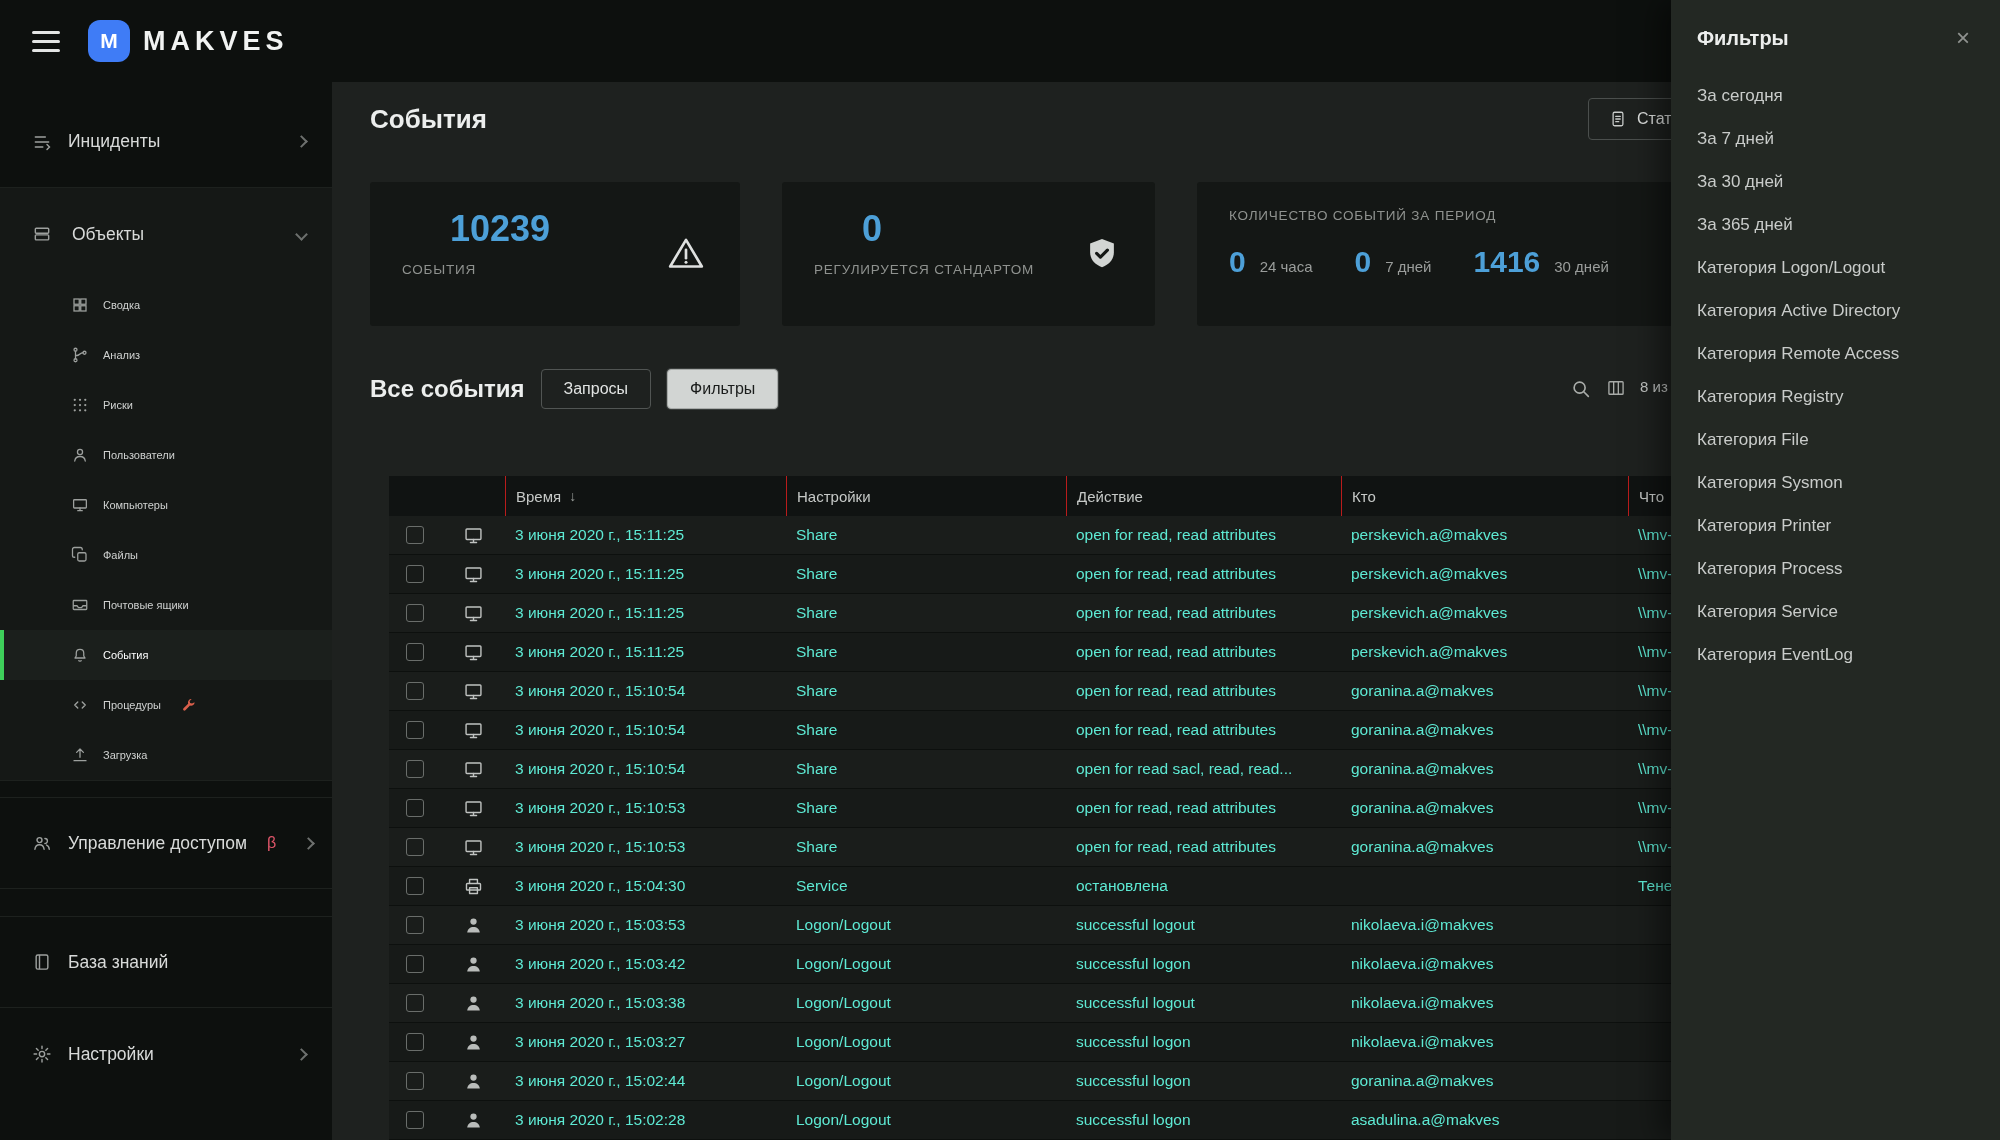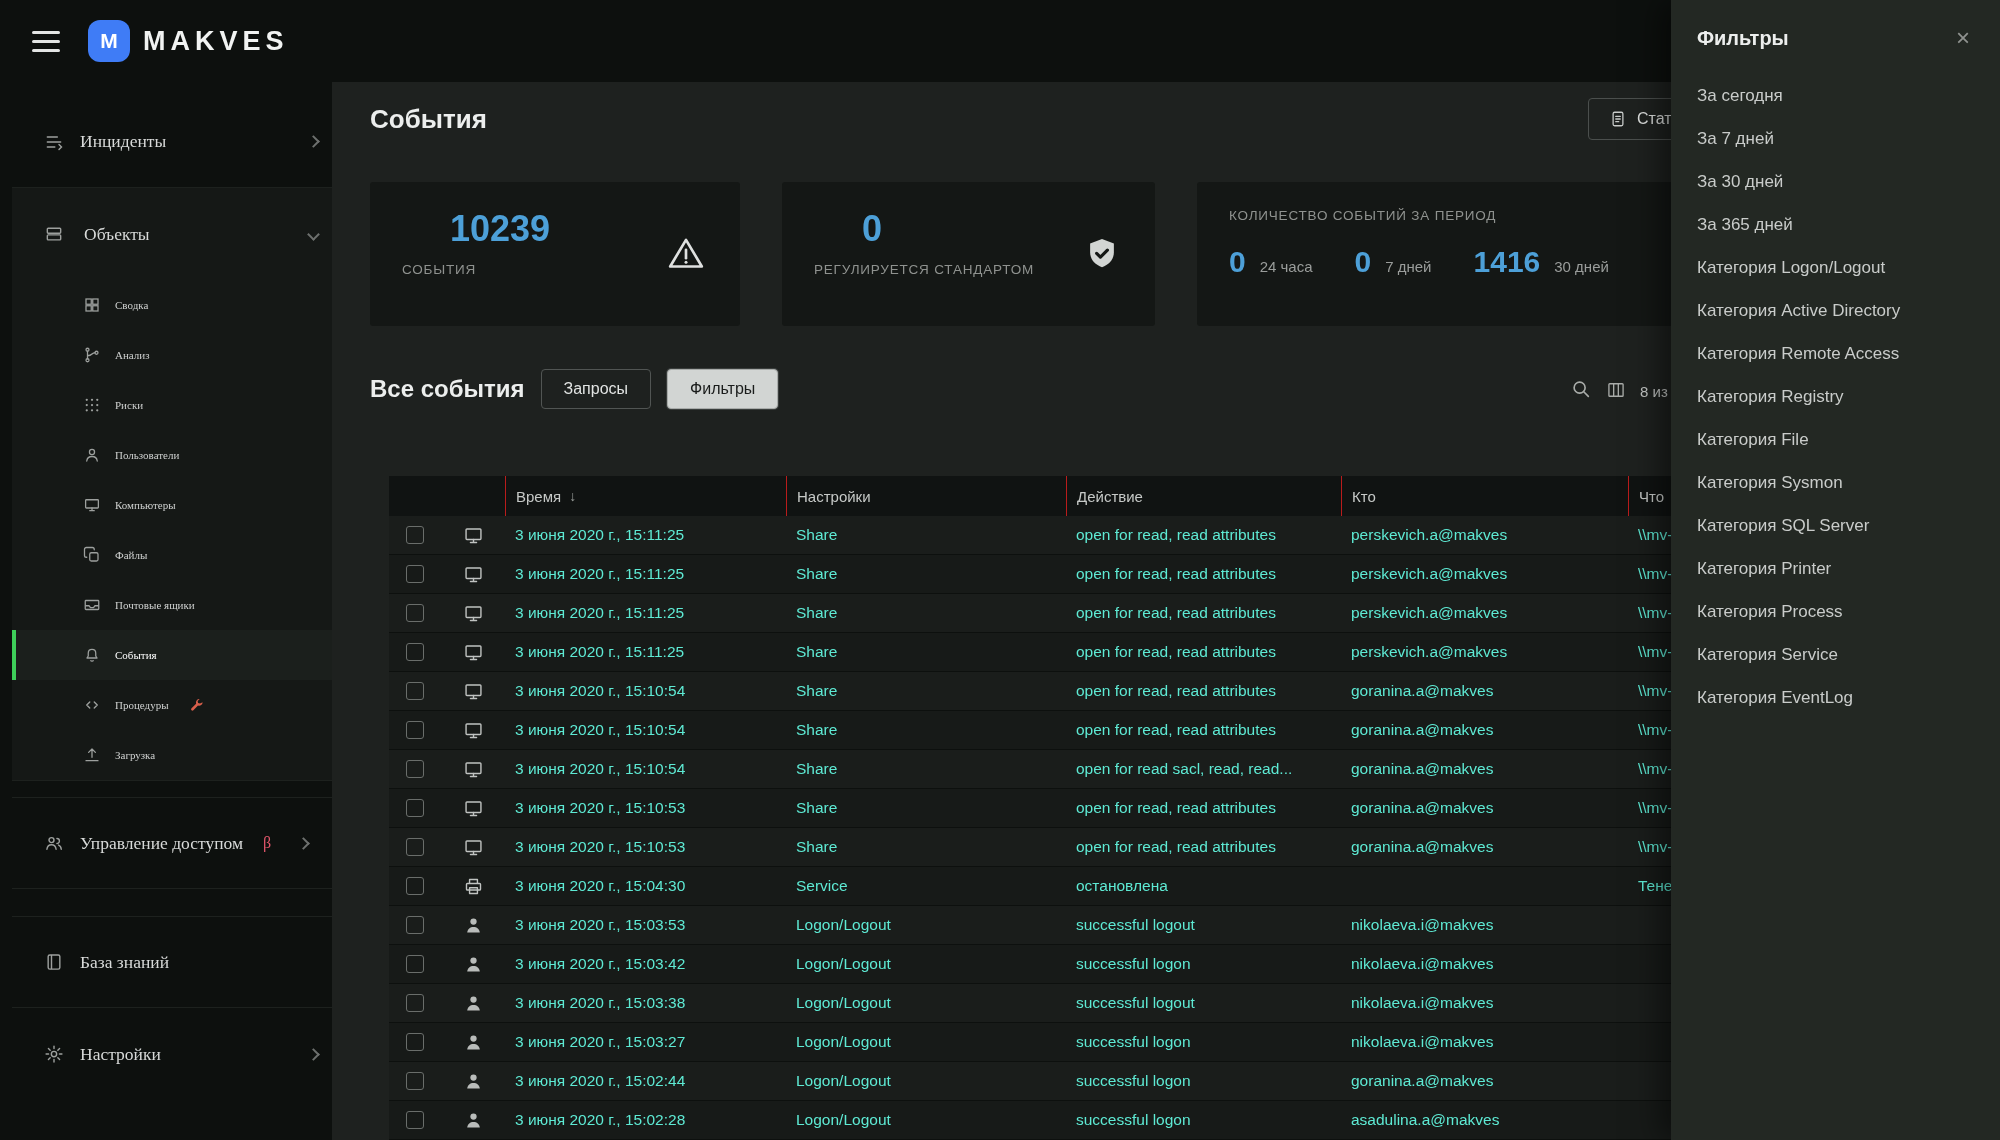--- a/index.html
+++ b/index.html
@@ -21,22 +21,22 @@
   .brand { display: flex; align-items: center; gap: 13px; cursor: pointer; }
   .brand-badge {
     width: 42px; height: 42px; border-radius: 12px; background: #3f7cf6;
     display: flex; align-items: center; justify-content: center;
     color: #fff; font-weight: bold; font-size: 21px;
   }
   .brand-name { font-size: 27px; font-weight: bold; letter-spacing: 5px; color: #f1f3f2; }
 
   
   .sidebar {
-    position: absolute; left: 12px; top: 82px; width: 332px; bottom: 0;
-    background: #0d100e; padding-top: 14px; font-family: Liberation Serif, serif;
+    position: absolute; left: 0; top: 82px; width: 332px; bottom: 0;
+    background: #0d100e; padding-top: 14px;
   }
   .nav-row {
     height: 92px; display: flex; align-items: center; padding: 0 26px 0 32px;
     gap: 16px; font-size: 17.5px; color: #d8dad9; cursor: pointer;
   }
   .nav-row .nav-icon { color: #9da09e; flex: 0 0 auto; }
   .nav-row .nav-label { flex: 1 1 auto; }
   .nav-row.inline-chev .nav-label { flex: 0 0 auto; }
   .chev {
     width: 9px; height: 9px; border-right: 2px solid #6d706e; border-bottom: 2px solid #6d706e;
@@ -101,21 +101,21 @@
 
   
   .toolbar { position: relative; display: flex; align-items: center; gap: 16px; margin-top: 40px; height: 46px; }
   .toolbar-title { font-size: 24px; font-weight: bold; color: #eceeed; }
   .btn {
     font-family: inherit; font-size: 16px; padding: 10px 22px; border-radius: 4px;
     cursor: pointer; white-space: nowrap;
   }
   .btn-queries { background: transparent; border: 1px solid #515553; color: #e2e4e3; }
   .btn-filters { background: #d2d5d3; border: 1px solid #a8aba9; color: #1a1c1b; box-shadow: 0 0 0 1px #3a3e3c; }
-  .toolbar-right { position: absolute; left: 1200px; top: 50%; transform: translateY(-50%); display: flex; align-items: flex-end; gap: 14px; }
+  .toolbar-right { position: absolute; left: 1200px; top: 50%; transform: translateY(-50%); display: flex; align-items: flex-start; gap: 14px; }
   .toolbar-right svg { color: #a9aca9; cursor: pointer; }
   .counter { font-size: 15px; color: #c2c5c3; white-space: nowrap; }
 
   
   .etable { margin-top: 64px; margin-left: 19px; width: 1571px; }
   .thead, .trow {
     display: grid;
     grid-template-columns: 52px 64px 281px 280px 275px 287px 1fr;
     align-items: center;
   }
@@ -702,21 +702,20 @@
       <div class="drawer-item">Категория Active Directory</div>
 
       <div class="drawer-item">Категория Remote Access</div>
 
       <div class="drawer-item">Категория Registry</div>
 
       <div class="drawer-item">Категория File</div>
 
       <div class="drawer-item">Категория Sysmon</div>
 
-      <div class="drawer-item">Категория SQL Server</div>
 
       <div class="drawer-item">Категория Printer</div>
 
       <div class="drawer-item">Категория Process</div>
 
       <div class="drawer-item">Категория Service</div>
 
       <div class="drawer-item">Категория EventLog</div>
 
   </div>

